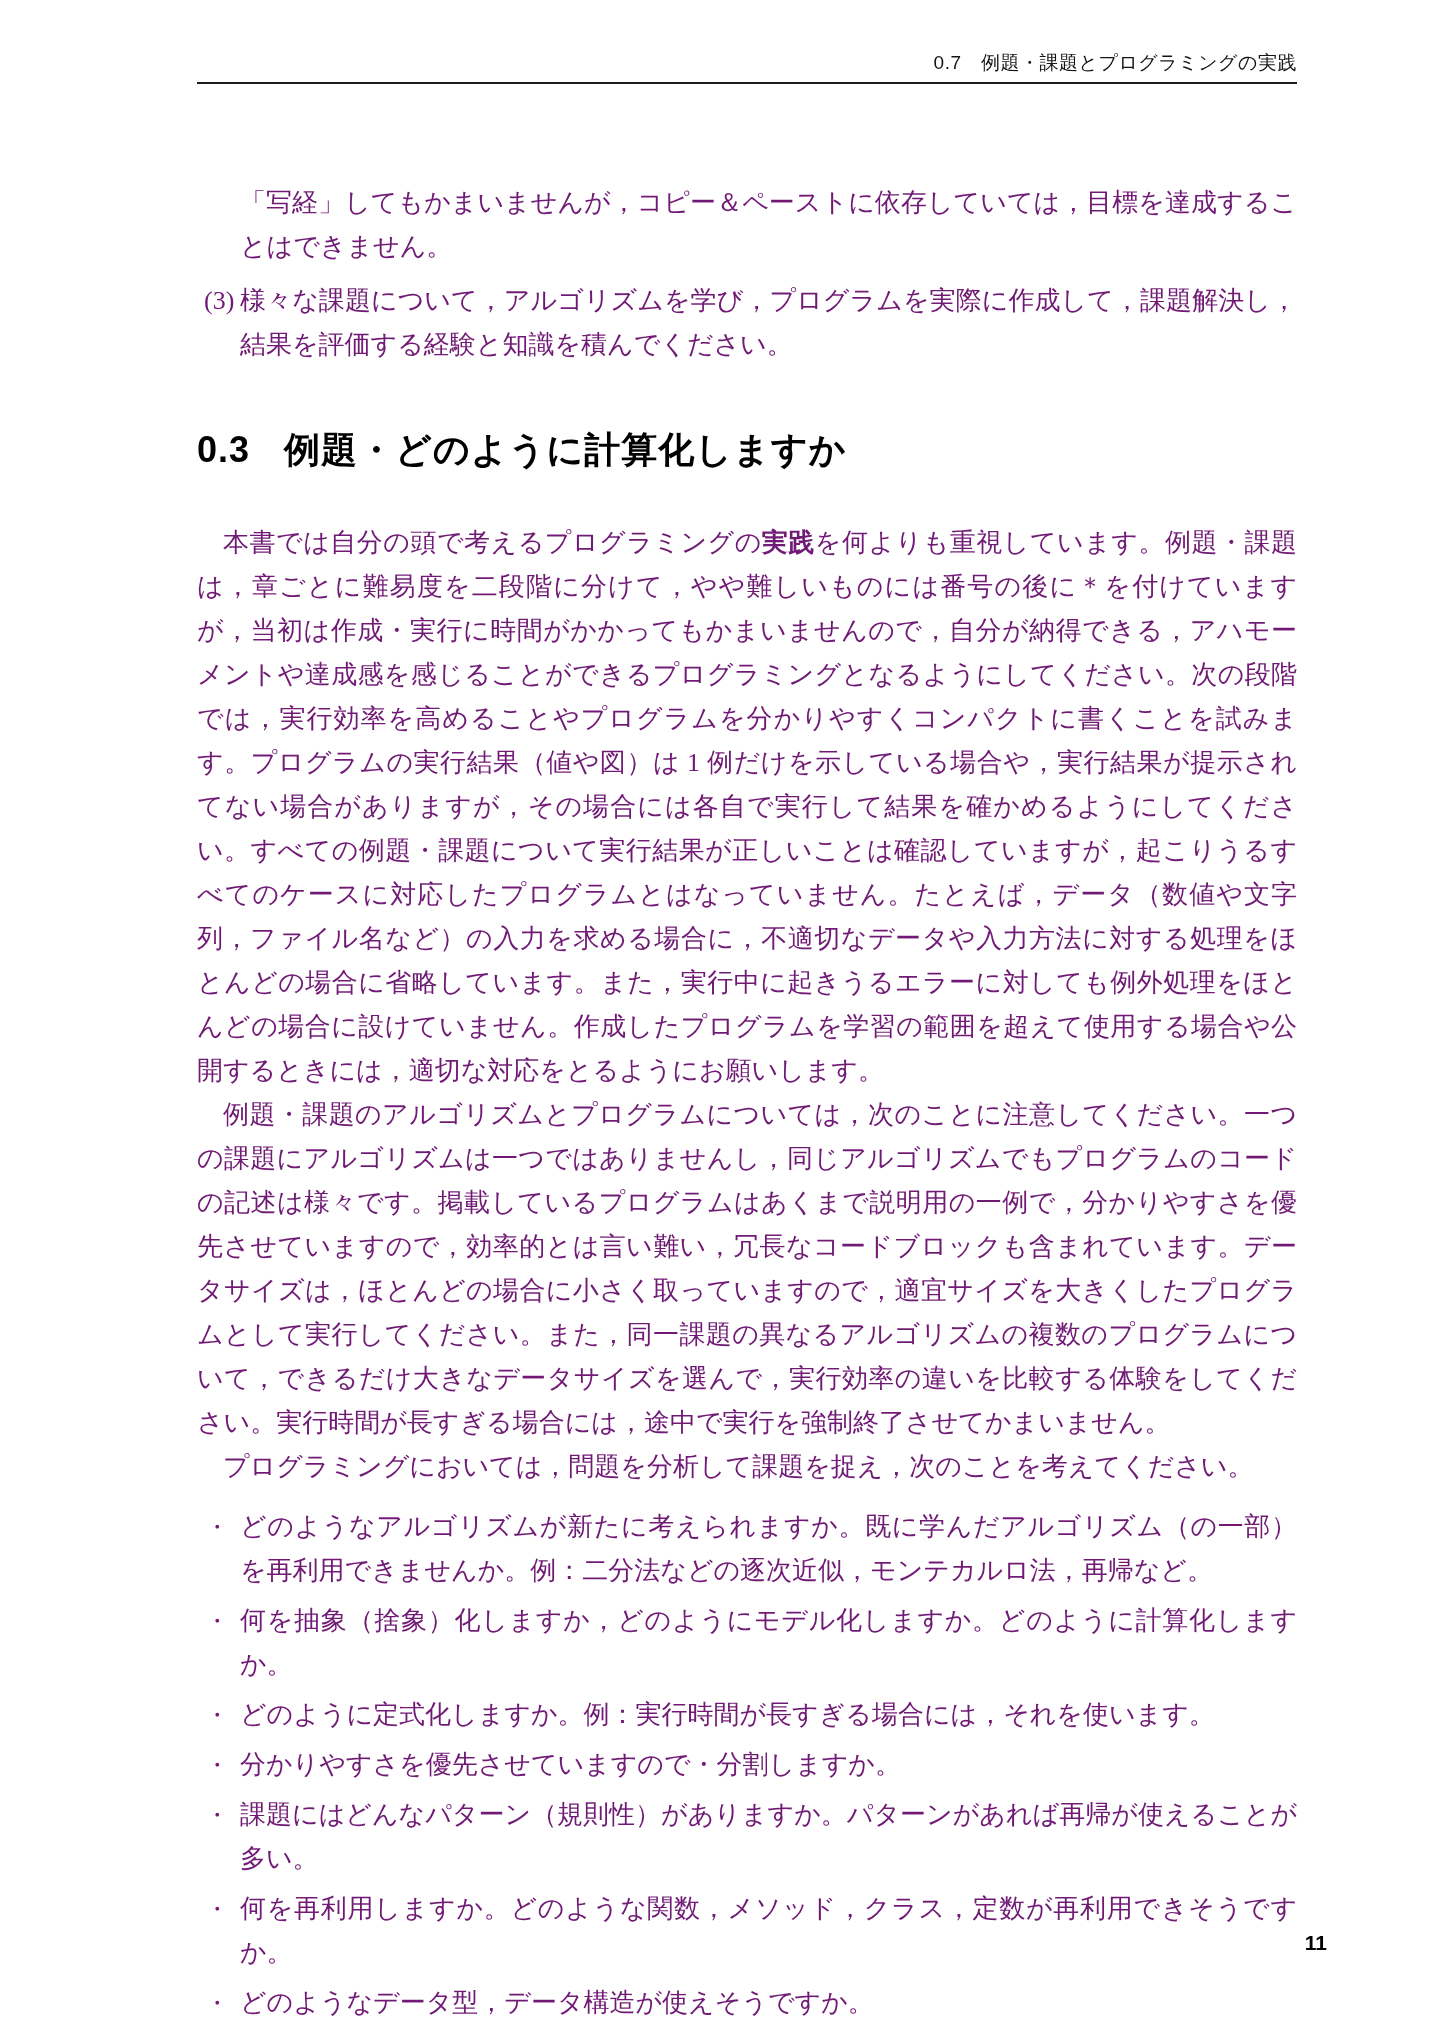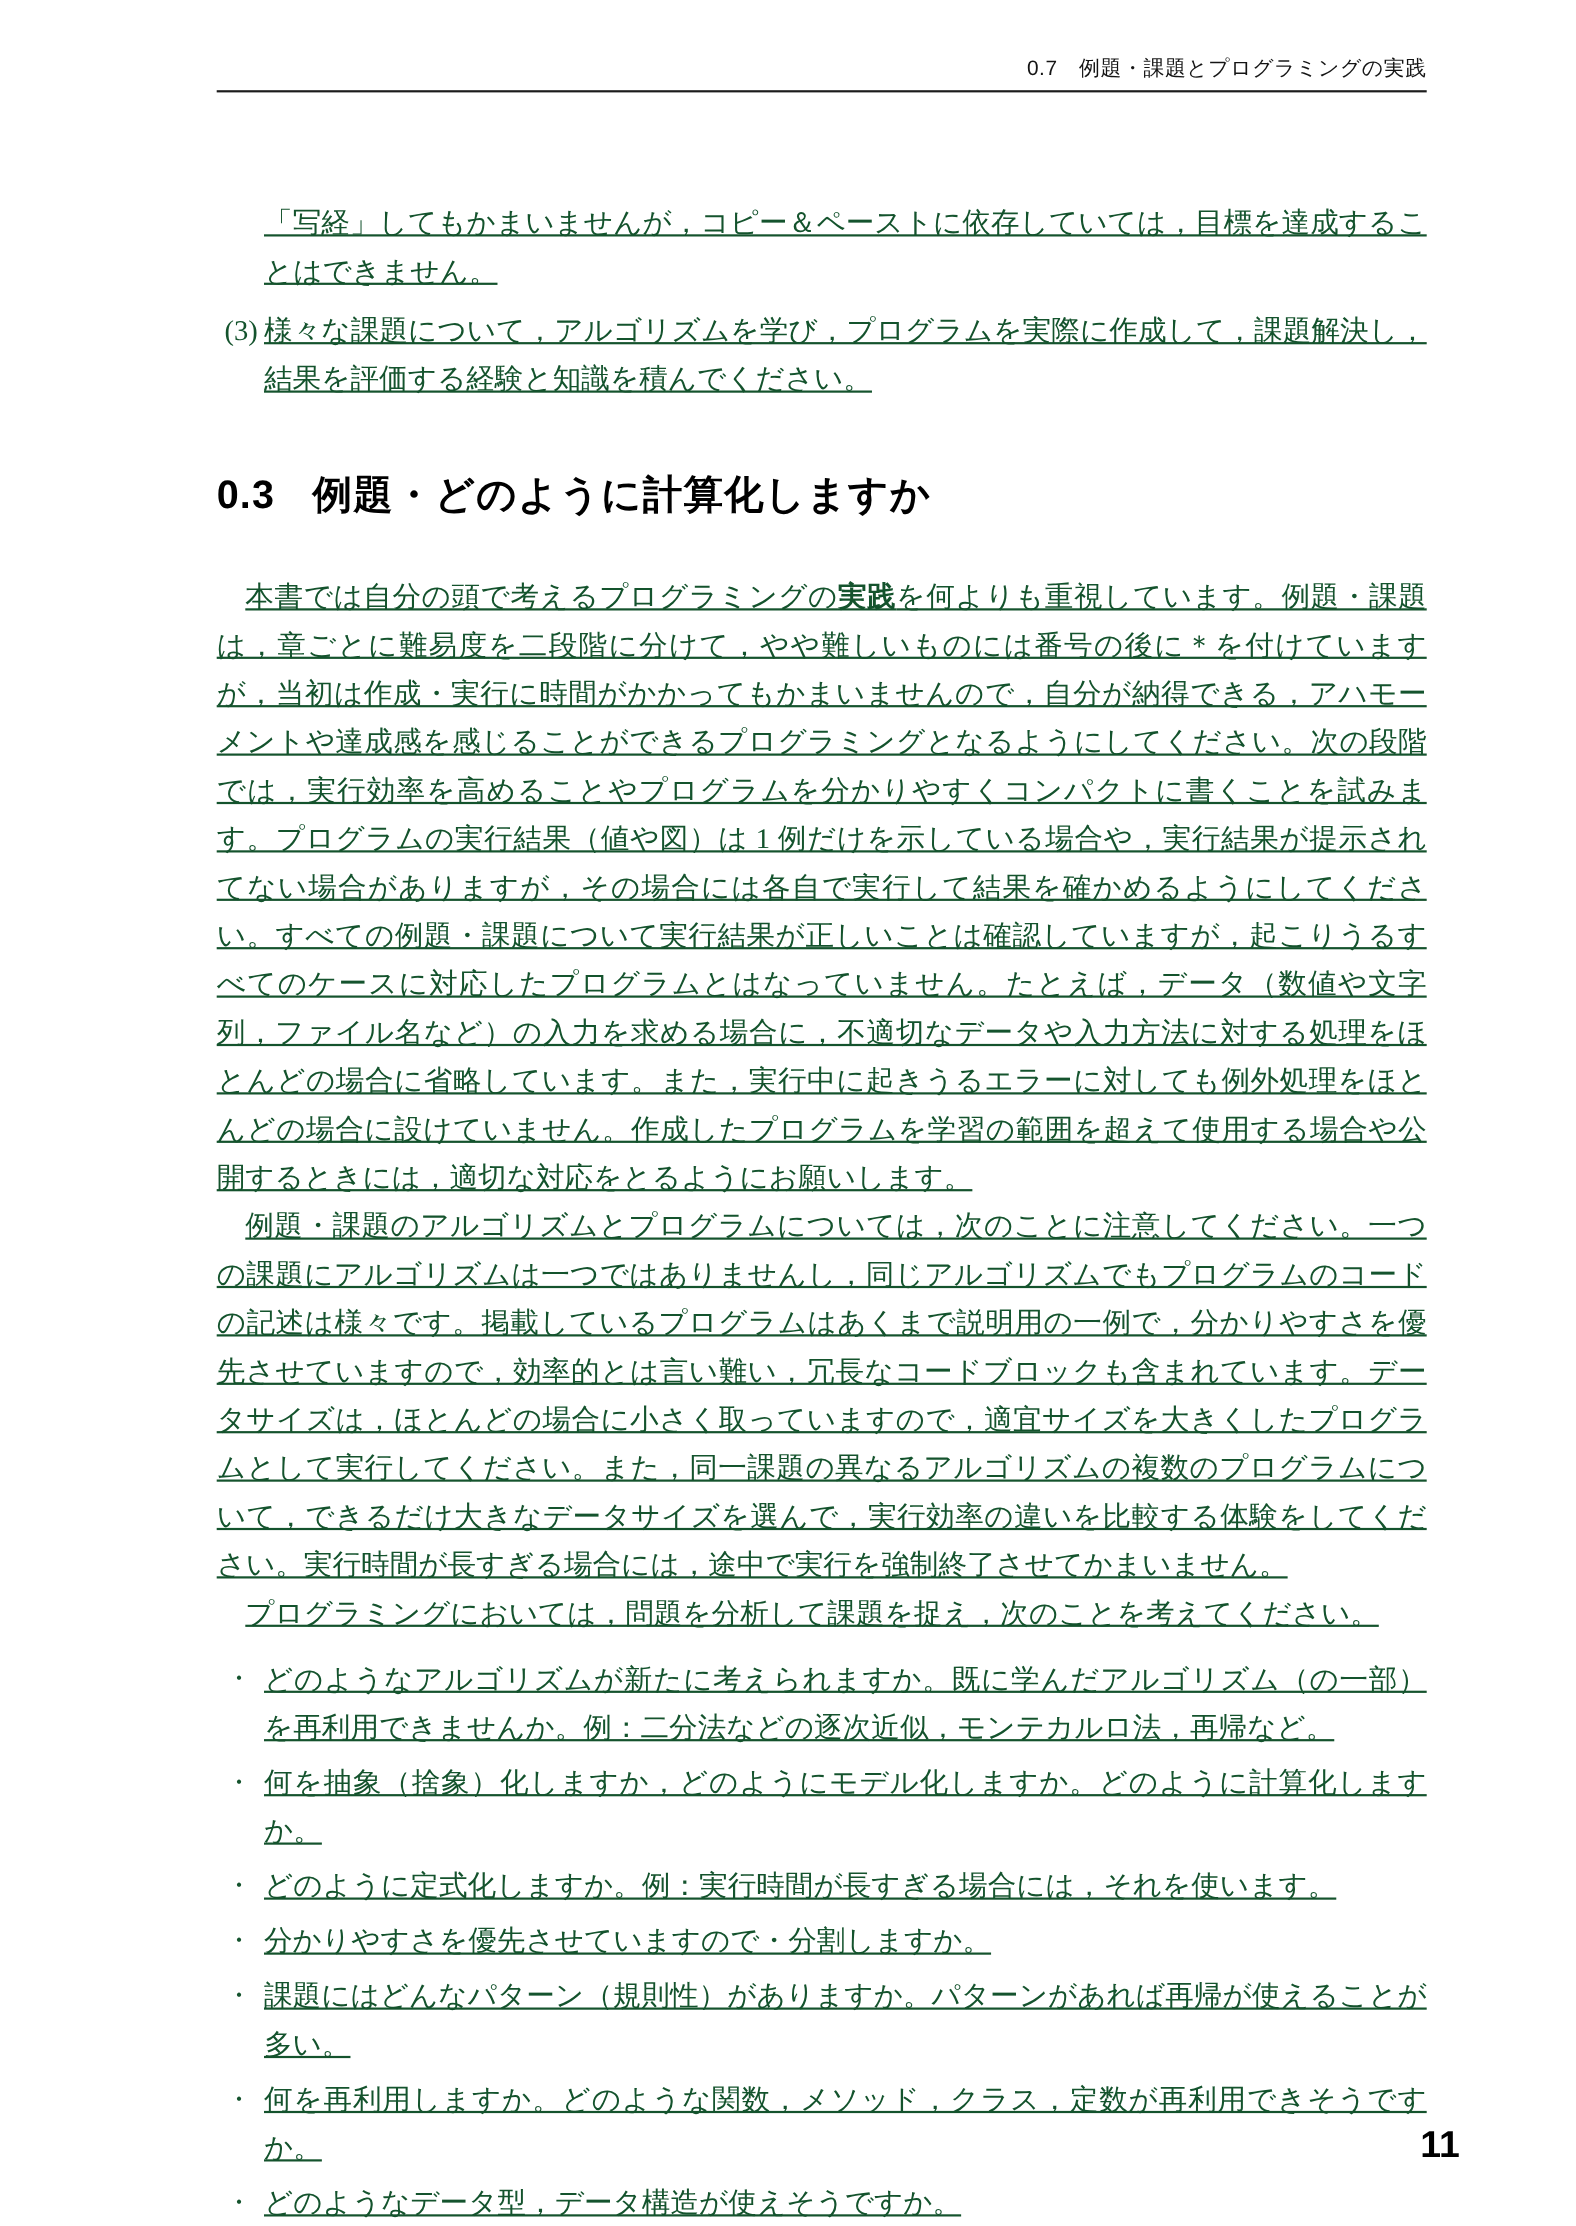--- a/index.html
+++ b/index.html
@@ -36,22 +36,21 @@
     margin-top: 6px;
     height: 2px;
     background: #1c1c1c;
   }
   
   .body-text, .top-list {
     font-family: "Liberation Serif", "DejaVu Serif", serif;
     font-size: 26px;
     line-height: 44px;
     text-align: justify;
-    color: #14532d;
-    text-decoration: underline;
+    color: #701a75;
   }
   .top-list { margin-top: 97px; }
   .cont-item {
     padding-left: 43px;
   }
   .enum-item {
     position: relative;
     padding-left: 43px;
     margin-top: 10px;
   }
@@ -99,21 +98,21 @@
     top: 0;
     font-size: 24px;
   }
   
   .page-number {
     position: absolute;
     top: 1931px;
     right: 106px;
     font-family: "Liberation Sans", "DejaVu Sans", sans-serif;
     font-weight: bold;
-    font-size: 34px;
+    font-size: 21px;
     color: #000000;
   }
 </style>
 </head>
 <body>
 
 <div class="page">
   <div class="text-col">
 
     <div class="running-head">0.7　例題・課題とプログラミングの実践</div>

